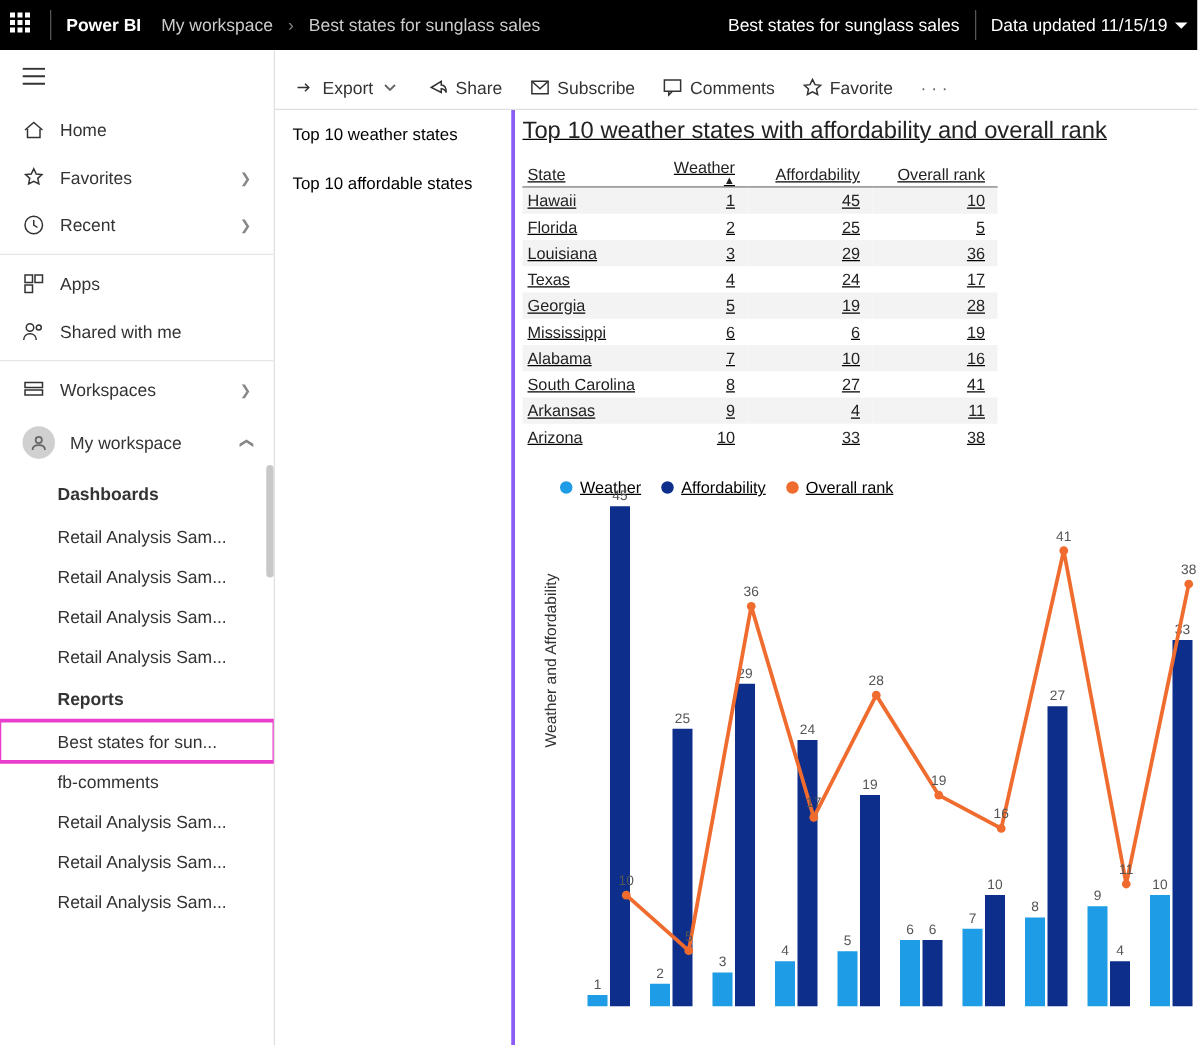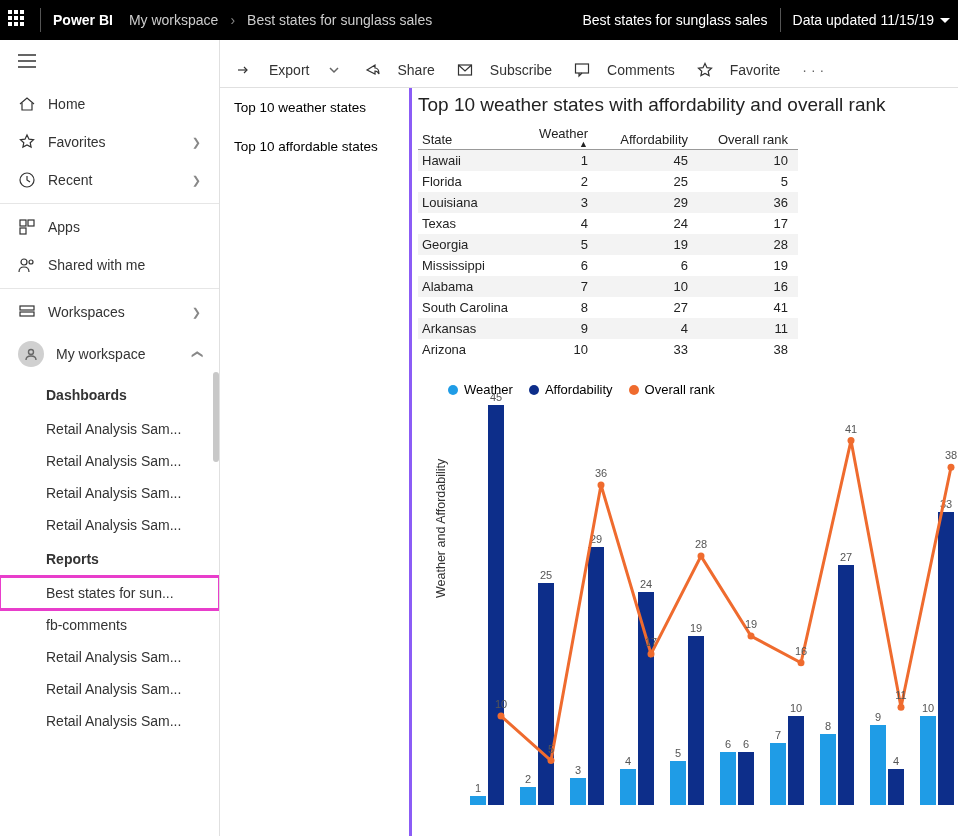--- a/index.html
+++ b/index.html
@@ -16,21 +16,21 @@
   .brand { font-weight:600; margin-right:4px;}
   .crumb { color:#ccc; cursor:pointer;}
   .crumb-sep { color:#888; }
   .header-right .upd { display:flex; align-items:center; gap:6px; cursor:pointer;}
   .chev-down-w { width:0;height:0;border-left:5px solid transparent;border-right:5px solid transparent;border-top:5px solid #fff;}
   
   .toolbar {
     position:absolute; left:220px; top:40px; right:0; height:48px; display:flex; align-items:center;
     padding-left:16px; gap:22px; border-bottom:1px solid #e0e0e0; font-size:14px; color:#333;
   }
-  .tb-item { display:flex; align-items:flex-end; gap:17px; cursor:pointer;margin-top:12px;}
+  .tb-item { display:flex; align-items:flex-end; gap:6px; cursor:pointer;margin-top:12px;}
   .icon-sm { width:16px; height:16px; }
   
   .leftnav {
     position:absolute; left:0; top:40px; width:220px; bottom:0; border-right:1px solid #e0e0e0;
     overflow:hidden; font-size:14px; color:#333;
   }
   .leftnav .hamburger { padding:14px 18px; cursor:pointer;}
   .nav-item { display:flex; align-items:center; padding:10px 18px; gap:12px; cursor:pointer;}
   .nav-item .chev { margin-left:auto; color:#888; font-size:11px;}
   .nav-rule { border-top:1px solid #e6e6e6; margin:4px 0;}
@@ -39,21 +39,21 @@
   .nav-sub-item.selected { outline:3px solid #e83ecb; outline-offset:-1px; }
   .nav-scroll { position:absolute; right:0; top:332px; width:6px; height:90px; background:#c8c8c8; border-radius:3px;}
   
   .pagetabs {
     position:absolute; left:220px; top:88px; width:192px; bottom:0; border-right:3px solid #8b5cf6;
     font-size:13.5px;
   }
   .pagetab { padding:12px 14px; cursor:pointer; white-space:nowrap; overflow:hidden; text-overflow:ellipsis;}
   .pagetab.active { background:#eee; font-weight:600;}
   
-  .canvas { position:absolute; left:412px; top:88px; right:0; bottom:0; padding:6px 20px 0 6px;}
+  .canvas { position:absolute; left:412px; top:88px; right:0; bottom:0; padding:6px 20px 0 6px;text-decoration:underline;}
   .report-title { font-size:19px; color:#222; margin-bottom:6px; }
   .tbl { border-collapse:collapse; font-size:13px; color:#222; }
   .tbl th { text-align:left; font-weight:400; padding:4px 10px 2px 4px; border-bottom:1px solid #999; vertical-align:bottom;}
   .tbl th.num, .tbl td.num { text-align:right;}
   .tbl td { padding:3px 10px 3px 4px; }
   .tbl tr.odd td { background:#f3f3f3; }
   .tbl .col-state { width:110px;}
   .tbl .col-w { width:70px;}
   .tbl .col-a { width:100px;}
   .tbl .col-r { width:100px;}

